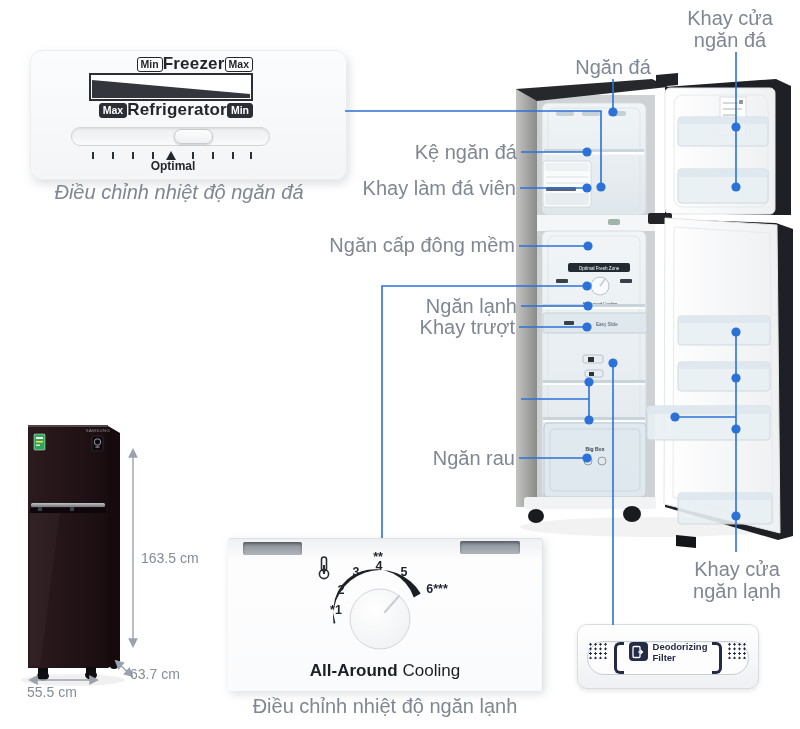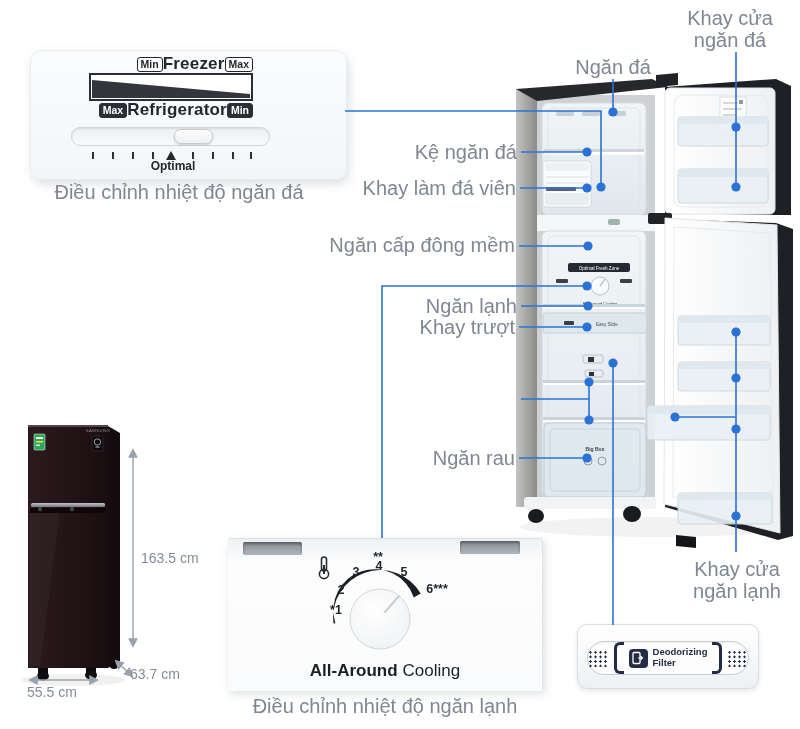--- a/index.html
+++ b/index.html
@@ -34,21 +34,21 @@
     box-shadow:inset 0 2px 3px rgba(0,0,0,.35);}
   .dial-title{position:absolute;left:0;top:122px;width:100%;text-align:center;font-size:17px;color:#1b2026;}
   .dial-title b{margin-right:5px;}
 
   
   .filter-box{left:577px;top:624px;width:180px;height:63px;border-radius:10px;
     background:linear-gradient(180deg,#ffffff,#eef0f3);border:1px solid #d9dde1;
     box-shadow:0 2px 5px rgba(0,0,0,.10);z-index:2;}
   .filter-pill{position:absolute;left:9px;right:9px;top:16px;height:32px;border-radius:17px;
     background:#fdfdfe;border:1px solid #c8ced5;box-shadow:inset 0 1px 2px rgba(0,0,0,.06);
-    display:flex;align-items:center;justify-content:center;gap:5px;}
+    display:flex;align-items:flex-start;justify-content:center;gap:5px;}
   .dotgrid{width:24px;height:17px;background-image:radial-gradient(#242b47 1.1px,transparent 1.3px);
     background-size:5px 4.6px;}
   .bracket{width:8px;height:26px;border:3px solid #242b47;}
   .bracket.left{border-right:none;border-radius:6px 0 0 6px;}
   .bracket.right{border-left:none;border-radius:0 6px 6px 0;}
   .filter-icon{width:19px;height:19px;background:#242b47;border-radius:4px;
     display:flex;align-items:center;justify-content:center;flex:0 0 auto;}
   .filter-text{font-size:9.5px;font-weight:bold;color:#232b47;line-height:1.12;text-align:left;}
 </style>
 </head>
@@ -81,21 +81,21 @@
           <line x1="67" y1="3" x2="67" y2="10"></line>
         <line x1="107" y1="3" x2="107" y2="10"></line>
           <line x1="127" y1="3" x2="127" y2="10"></line>
         <line x1="147" y1="3" x2="147" y2="10"></line>
           <line x1="165" y1="3" x2="165" y2="10"></line>
       </g>
       <polygon points="80,11 90,11 85,2" fill="#23262c"></polygon>
     </svg>
     <div class="fz-optimal">Optimal</div>
   </div>
-  <div class="caption" style="left:40px;top:181px;width:278px;">Điều chỉnh nhiệt độ ngăn đá</div>
+  <div class="caption" style="left:40px;top:181px;width:278px;font-style:italic;">Điều chỉnh nhiệt độ ngăn đá</div>
 
   <svg class="abs" style="left:480px;top:55px;z-index:1" width="320" height="515" viewBox="0 0 320 515">
     <defs>
       <linearGradient id="g-steel" x1="0" y1="0" x2="1" y2="0">
         <stop offset="0" stop-color="#c4c4c2"></stop>
           <stop offset="1" stop-color="#8a8a88"></stop>
       </linearGradient>
       <linearGradient id="g-int" x1="0" y1="0" x2="0" y2="1">
         <stop offset="0" stop-color="#f1f5f7"></stop>
           <stop offset="1" stop-color="#e0e7ec"></stop>

